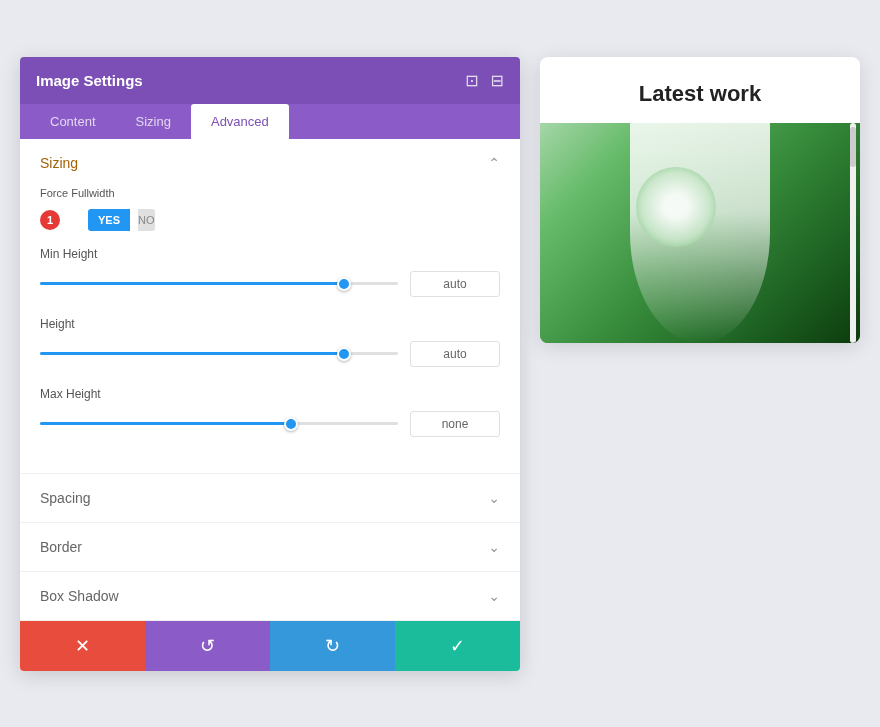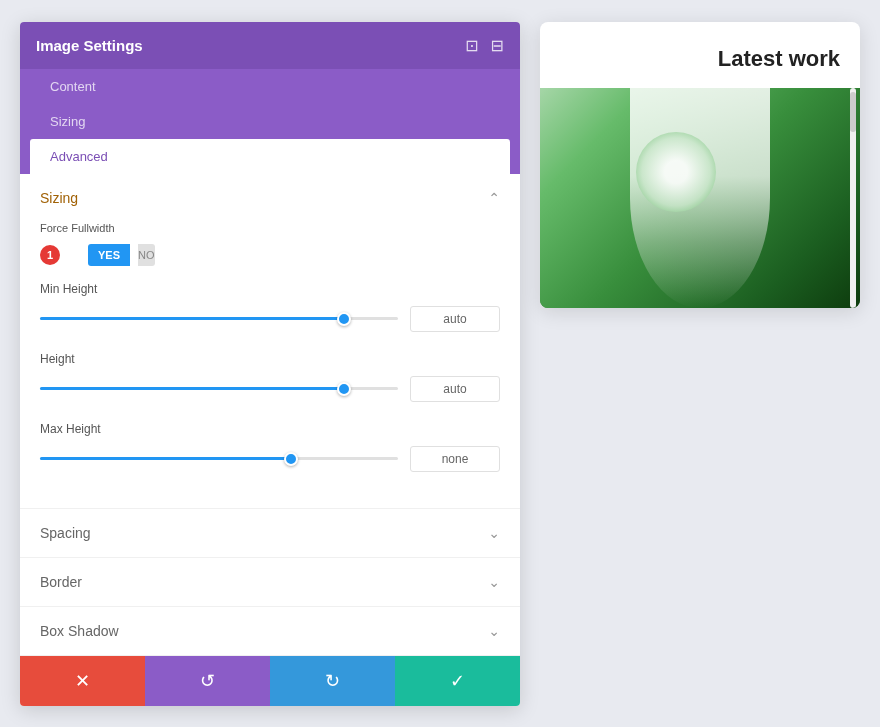--- a/index.html
+++ b/index.html
@@ -54,21 +54,20 @@
       color: rgba(255,255,255,0.8);
       font-size: 16px;
       cursor: pointer;
     }
 
     
     .tabs {
       background: #8b5cc7;
       display: flex;
       padding: 0 10px;
-      flex-direction: column;
     }
 
     .tab {
       padding: 10px 20px;
       color: rgba(255,255,255,0.75);
       font-size: 13px;
       font-weight: 500;
       cursor: pointer;
       border-radius: 3px 3px 0 0;
       transition: background 0.2s;
@@ -263,21 +262,21 @@
       background: #fff;
       border-radius: 8px;
       box-shadow: 0 4px 20px rgba(0,0,0,0.12);
       overflow: hidden;
       position: relative;
     }
 
     .preview-title {
       font-size: 22px;
       font-weight: 900;
-      text-align: right;
+      text-align: center;
       padding: 24px 20px 16px;
       color: #222;
     }
 
     .preview-image {
       width: 100%;
       height: 220px;
       background: linear-gradient(160deg, #c8e6c9 0%, #4caf50 30%, #2e7d32 60%, #1b5e20 100%);
       position: relative;
       overflow: hidden;

